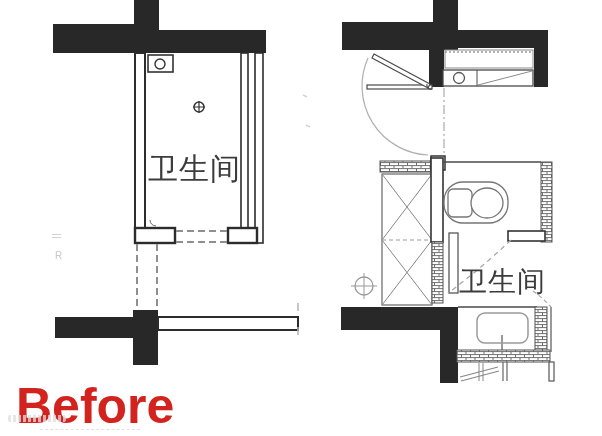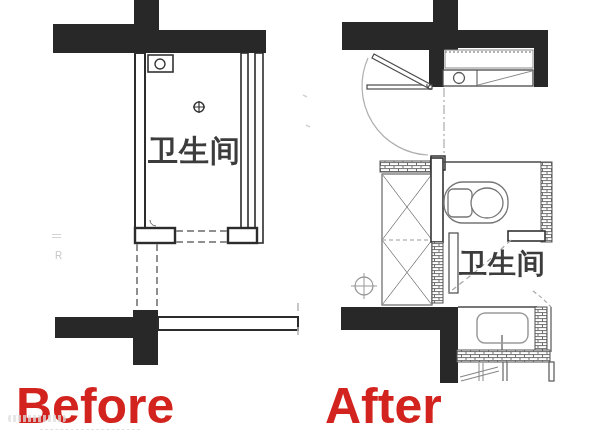--- a/index.html
+++ b/index.html
@@ -3,22 +3,23 @@
 <meta charset="utf-8">
 <style>
   html,body{margin:0;padding:0;background:#ffffff;}
   .stage{
     position:relative;width:602px;height:436px;background:#ffffff;overflow:hidden;
     font-family:"Liberation Sans", sans-serif;
   }
   .stage svg{position:absolute;left:0;top:0;}
   .txt{position:absolute;line-height:1;white-space:nowrap;}
   .room-label{
-    color:#3c3c3c;font-weight:700;letter-spacing:1px;
+    color:#3c3c3c;font-weight:400;letter-spacing:1px;
     font-family:"Liberation Sans", sans-serif;
+    margin-top:18px;
   }
   .room-label.before{left:148px;top:136px;font-size:30px;}
   .room-label.after{left:459px;top:250px;font-size:28px;}
   .caption{
     color:#d2231e;font-weight:700;font-size:50px;letter-spacing:0px;
   }
   .caption.before{left:16px;top:381px;}
   .caption.after{left:325px;top:381px;}
   .margin-letter{left:55px;top:251px;font-size:10px;color:#c9c9c9;}
   .margin-bars{
@@ -151,20 +152,19 @@
       <path d="M533 291 Q544 299 551 307" stroke="#a5a5a5" stroke-width="1.2" stroke-dasharray="4 3" fill="none"></path>
 
       <path d="M303 95 l4 2 M306 125 l4 2" stroke="#d4d4d4" stroke-width="1.5" fill="none"></path>
     </g>
   </svg>
 
   <div class="txt room-label before">卫生间</div>
   <div class="txt room-label after">卫生间</div>
 
   <div class="txt caption before">Before</div>
-  <div class="txt caption after">After</div>
 
   <div class="txt margin-letter">R</div>
   <div class="margin-bars"></div>
   <div class="watermark-smudge"></div>
   <div class="bottom-dashes"></div>
 
 </div>
 
 </body></html>

